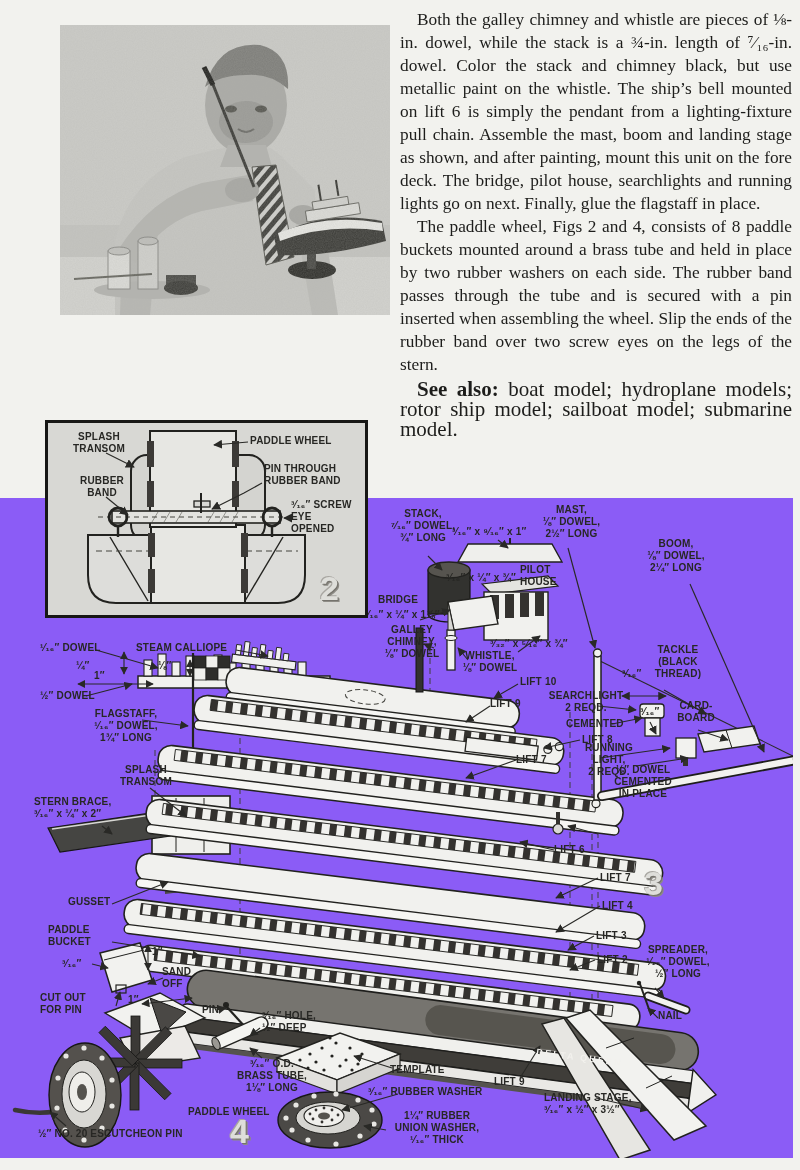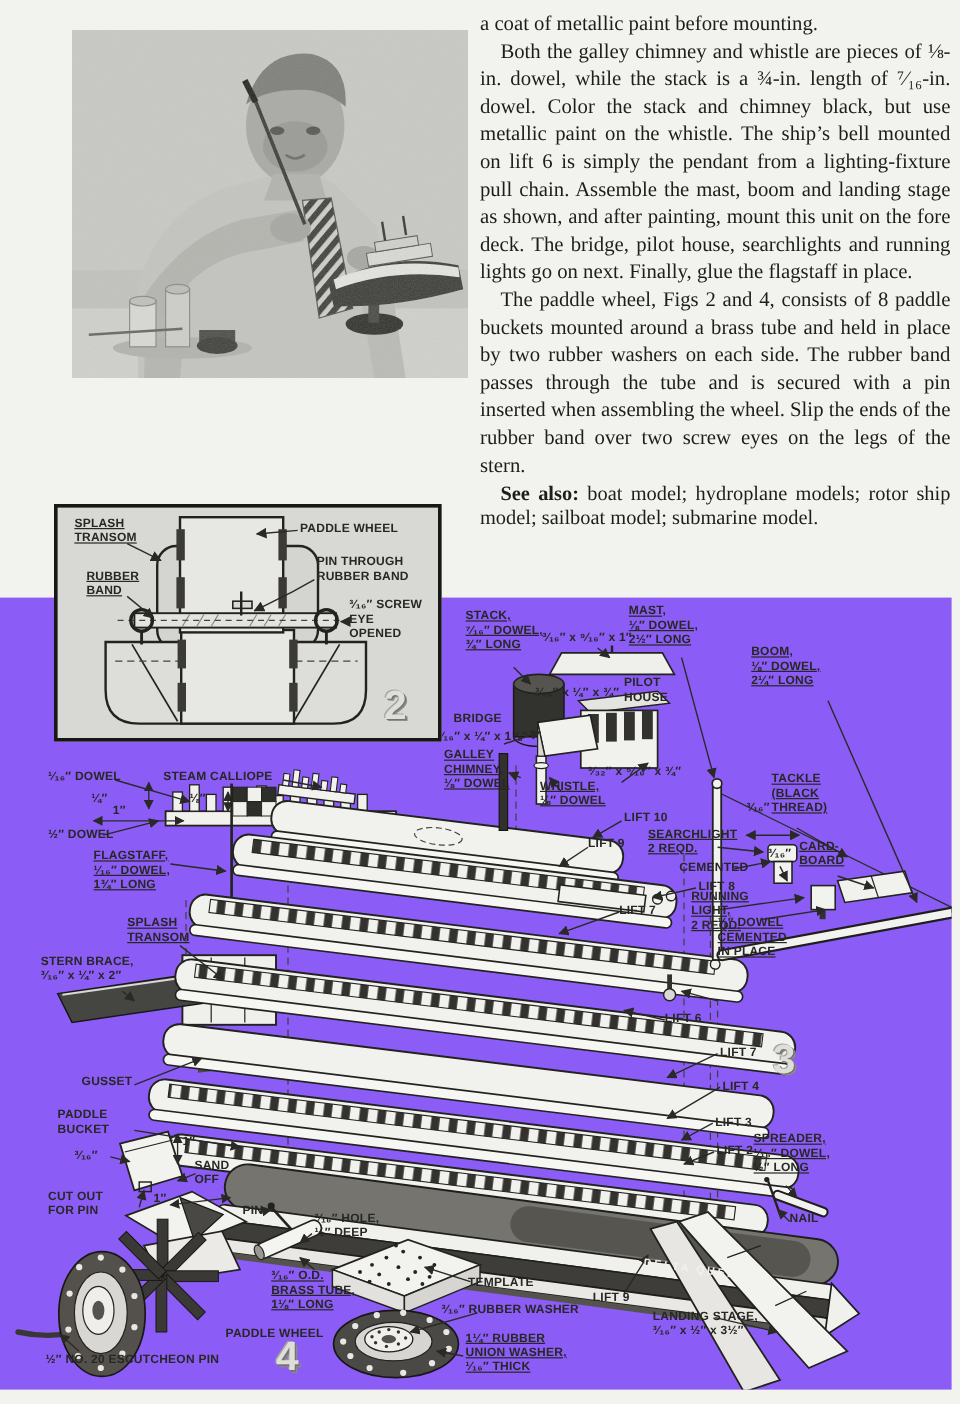--- a/index.html
+++ b/index.html
@@ -11,21 +11,21 @@
   }
   
   .col-text{
     position:absolute; left:400px; top:8px; width:392px;
     font-family:"Liberation Serif", serif;
     font-size:17.3px; line-height:23px; color:#1d1d1b;
     text-align:justify;
   }
   .col-text p{margin:0;}
   .col-text p.ind{text-indent:17px;}
-  .see-also{margin-top:3px !important; font-size:17px; line-height:20px; text-indent:17px;}
+  .see-also{margin-top:3px !important; font-size:21px; line-height:20px; text-indent:17px;}
   .sa-label{font-weight:bold;}
   
   .photo{position:absolute; left:60px; top:25px; width:330px; height:290px; background:#c6c6c2;}
   
   .fig2{
     position:absolute; left:45px; top:420px; width:323px; height:198px;
     background:#d8d8d4; border:3px solid #171715; box-sizing:border-box; z-index:3;
   }
   
   .fig4{
@@ -33,21 +33,21 @@
     background:#8b5cf6; z-index:1;
   }
   .fig4 svg.art, .fig2 svg.art{position:absolute; left:0; top:0;}
   
   .lbl{
     position:absolute;
     font-family:"Liberation Sans", sans-serif;
     font-weight:bold; font-size:10px; line-height:1.2;
     letter-spacing:.2px; color:#272724; white-space:pre-line; z-index:5;
   }
-  .ctr{text-align:left;text-decoration:underline;}
+  .ctr{text-align:center;}
   .fignum{
     position:absolute; font-family:"Liberation Sans", sans-serif;
     font-weight:bold; font-size:34px; color:#dededa; z-index:5;
     text-shadow:1px 1px 0 #75736d, 2px 2px 0 #8e8c86, -1px -1px 0 #a8a6a1;
   }
   .boatname{
     position:absolute; left:536px; top:556px; width:110px;
     font-weight:bold; font-size:9px; letter-spacing:2.2px; color:#f2f1ed;
     transform:rotate(7.5deg); z-index:6; font-family:"Liberation Sans", sans-serif;
   }
@@ -112,21 +112,20 @@
       <rect x="78" y="216" width="20" height="48" fill="#d0d0cc" stroke="#8a8a86"></rect>
       <ellipse cx="88" cy="216" rx="10" ry="4" fill="#bfbfbb" stroke="#8a8a86"></ellipse>
       <rect x="106" y="250" width="30" height="13" fill="#4a4a46"></rect>
       <ellipse cx="121" cy="263" rx="17" ry="7" fill="#3c3c38"></ellipse>
       <line x1="14" y1="254" x2="92" y2="249" stroke="#66665f" stroke-width="2"></line>
       <rect width="330" height="290" filter="url(#ph-grain)"></rect>
     </svg>
   </div>
 
   <div class="col-text">
-    <p>a coat of metallic paint before mounting.</p>
     <p class="ind">Both the galley chimney and whistle are pieces of ⅛-in. dowel, while the stack is a ¾-in. length of ⁷⁄₁₆-in. dowel. Color the stack and chimney black, but use metallic paint on the whistle. The ship’s bell mounted on lift 6 is simply the pendant from a lighting-fixture pull chain. Assemble the mast, boom and landing stage as shown, and after painting, mount this unit on the fore deck. The bridge, pilot house, searchlights and running lights go on next. Finally, glue the flagstaff in place.</p>
     <p class="ind">The paddle wheel, Figs 2 and 4, consists of 8 paddle buckets mounted around a brass tube and held in place by two rubber washers on each side. The rubber band passes through the tube and is secured with a pin inserted when assembling the wheel. Slip the ends of the rubber band over two screw eyes on the legs of the stern.</p>
     <p class="see-also"><span class="sa-label">See also:</span> <span>boat model; hydroplane models; rotor ship model; sailboat model; submarine model.</span></p>
   </div>
 
   <div class="fig2">
     <svg class="art" width="317" height="192" viewBox="0 0 317 192">
       <defs>
         <marker id="arr2" viewBox="0 0 10 10" refX="9" refY="5" markerWidth="7.5" markerHeight="7.5" orient="auto-start-reverse">
           <path d="M0 0 L10 5 L0 10 z" fill="#292926"></path>

